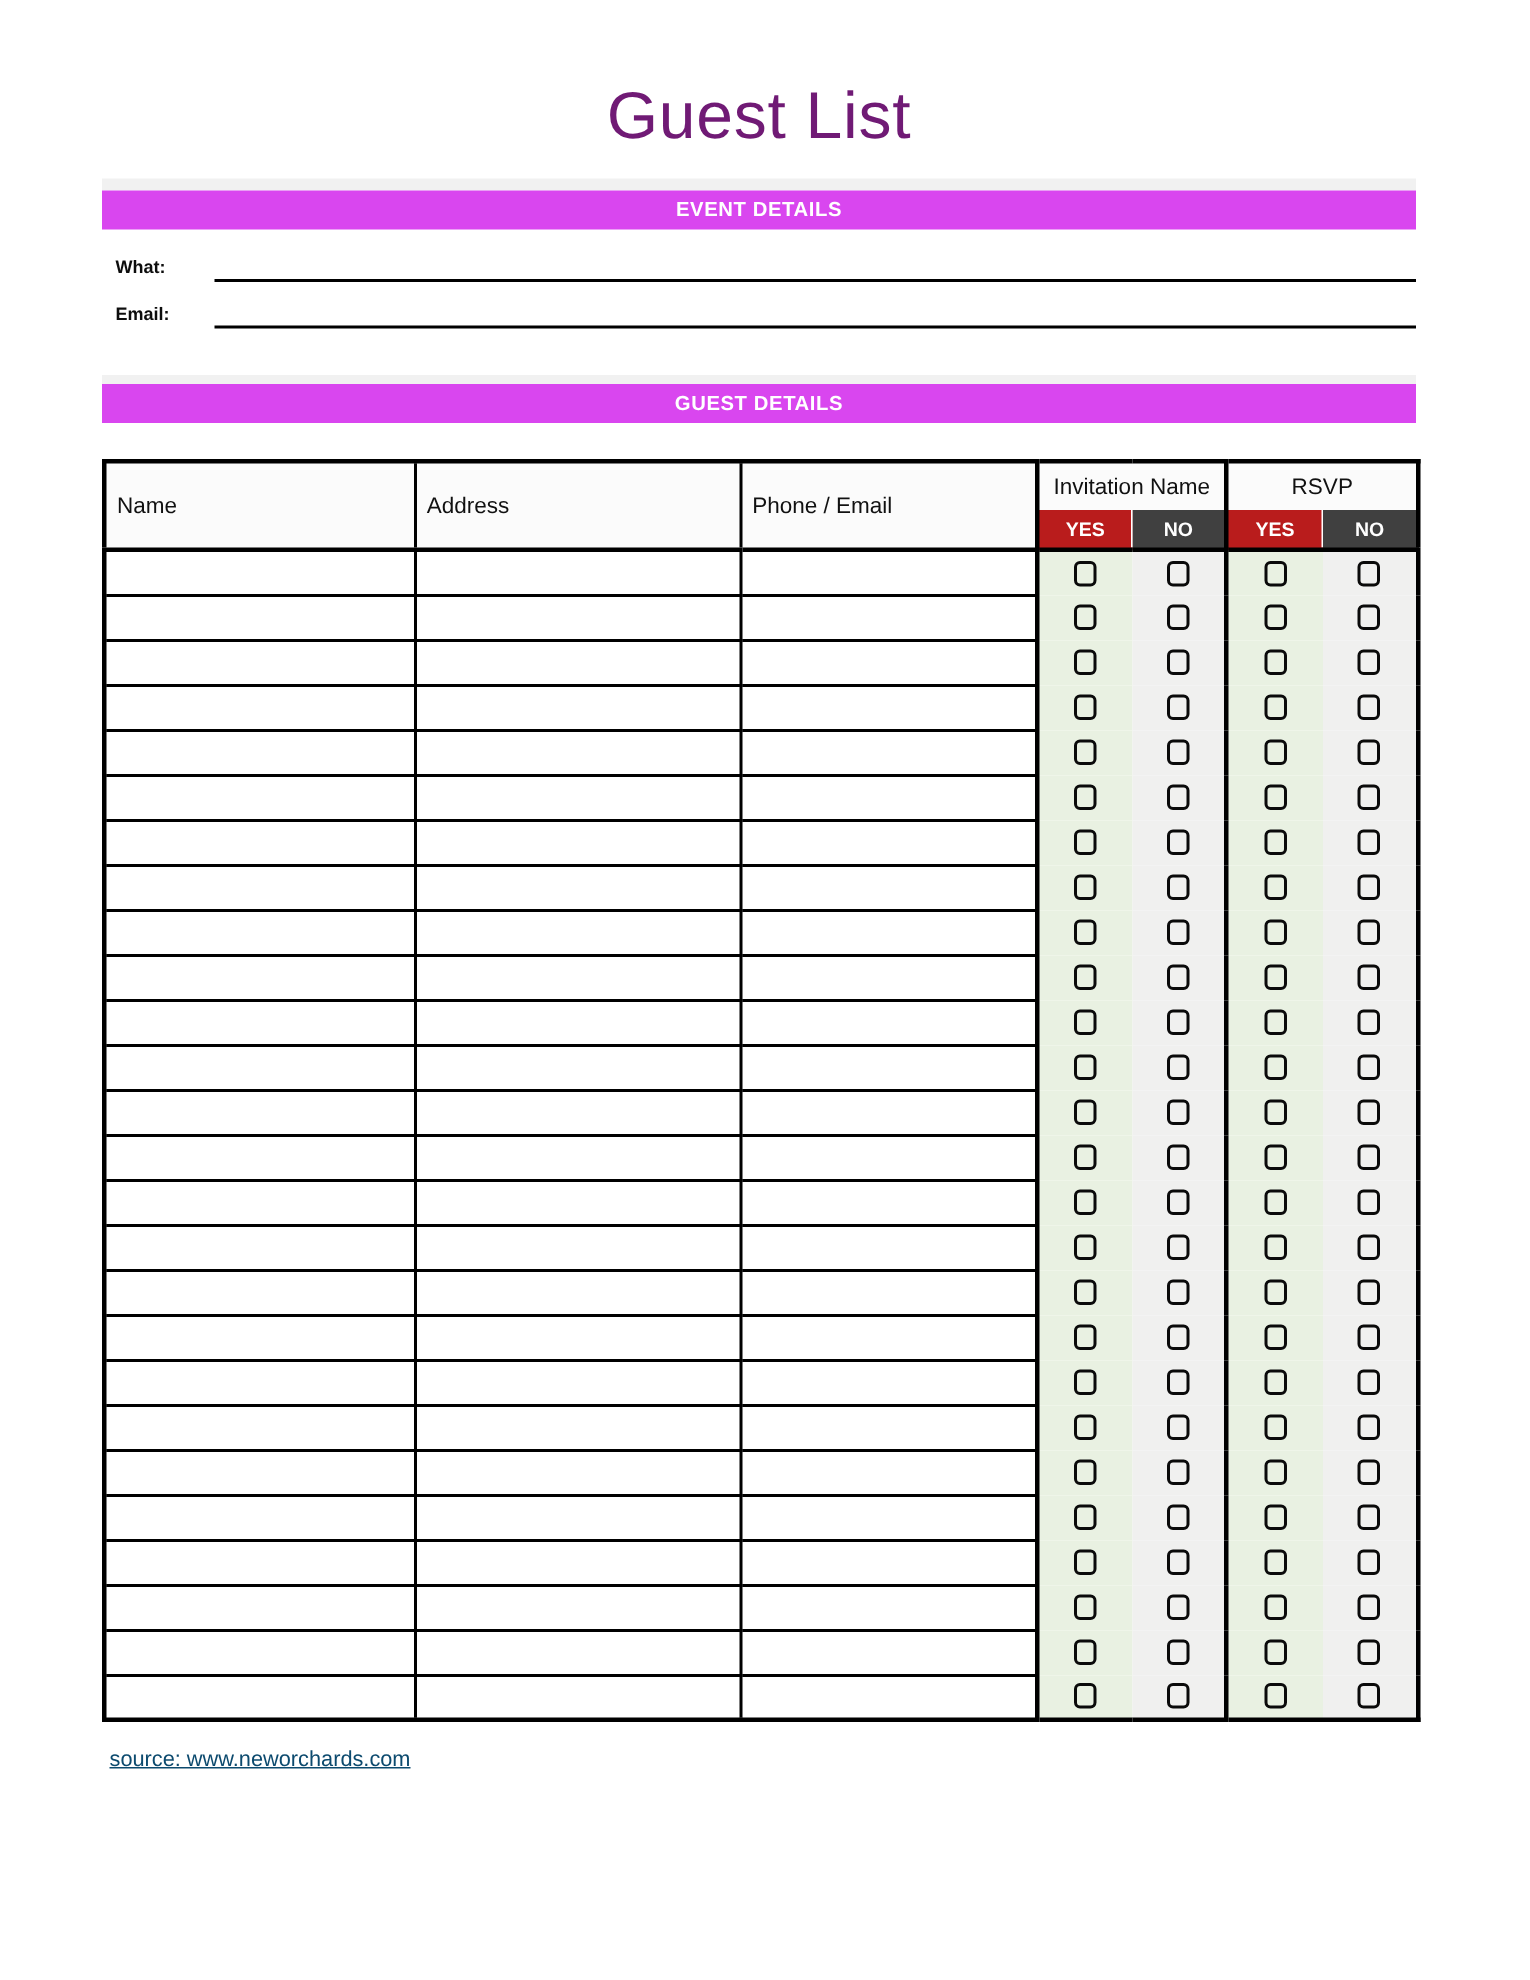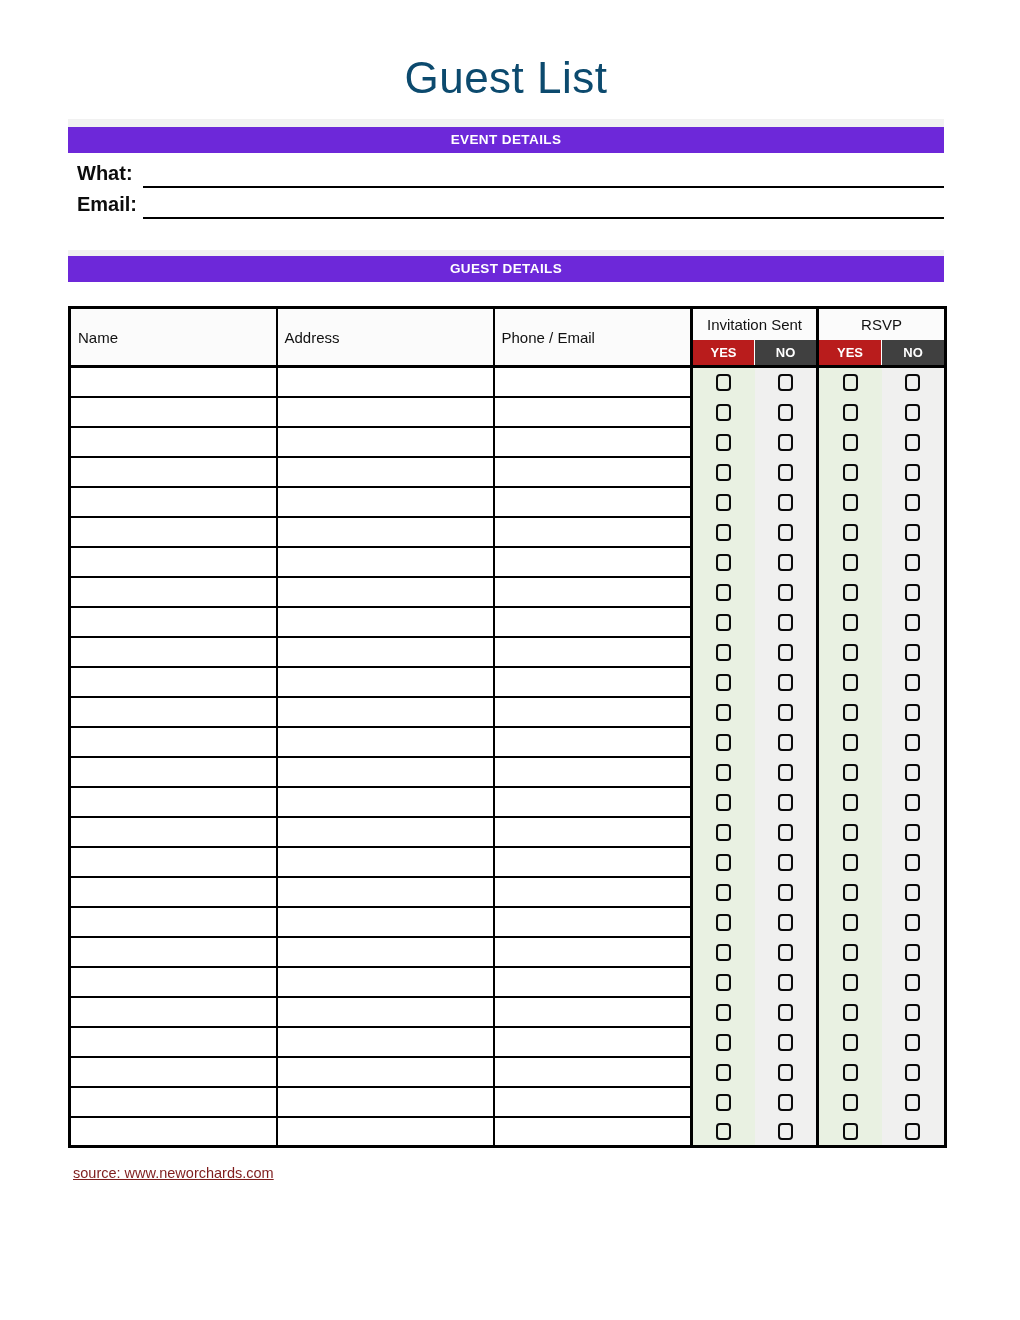--- a/index.html
+++ b/index.html
@@ -5,45 +5,45 @@
   html,body { margin:0; padding:0; background:#ffffff; }
   body { font-family:"Liberation Sans", sans-serif; color:#111; }
   .page { position:relative; width:1020px; height:1320px; background:#fff; overflow:hidden; }
   .content { position:absolute; left:68px; top:0; width:876px; }
 
   h1.title {
     margin:52px 0 0 0;
     text-align:center;
     font-size:44px;
     font-weight:400;
-    color:#0c4a6e;
+    color:#701a75;
     line-height:52px;
     letter-spacing:0.5px;
   }
 
   .pre-strip { height:8px; background:#f1f1f1; }
   .strip-1 { margin-top:15px; }
   .strip-2 { margin-top:31px; height:6px; }
 
   .banner {
     height:26px; line-height:26px;
-    background:#6d28d9;
+    background:#d946ef;
     color:#ffffff;
     font-weight:700;
     font-size:13.5px;
     text-align:center;
     letter-spacing:0.4px;
   }
 
   .fields { margin-top:4px; }
   .field-row { display:flex; align-items:flex-end; height:31px; }
   .field-label {
     width:75px; box-sizing:border-box;
     padding-left:9px; padding-bottom:3px;
-    font-weight:700; font-size:20px; color:#0d0d0d;
+    font-weight:700; font-size:12px; color:#0d0d0d;
   }
   .field-line { flex:1; height:100%; border-bottom:2.5px solid #000; }
 
   table.guest-table {
     width:876px;
     table-layout:fixed;
     border-collapse:collapse;
     border:3px solid #000;
     margin-top:24px;
   }
@@ -76,21 +76,21 @@
     border:2px solid #0a0a0a;
     border-radius:4px;
     background:transparent;
     vertical-align:middle;
   }
 
   .source-link {
     display:inline-block;
     margin:17px 0 0 5px;
     font-size:14.5px;
-    color:#7f1d1d;
+    color:#0c4a6e;
     text-decoration:underline;
     cursor:pointer;
   }
 </style>
 </head>
 <body>
 
 <div class="page">
   <div class="content">
 
@@ -121,21 +121,21 @@
         <col style="width:63px">
         <col style="width:63px">
         <col style="width:64px">
         <col style="width:64px">
       </colgroup>
       <thead>
         <tr>
           <th class="h-text" rowspan="2">Name</th>
           <th class="h-text" rowspan="2">Address</th>
           <th class="h-text h-phone" rowspan="2">Phone / Email</th>
-          <th class="h-group" colspan="2">Invitation Sent</th>
+          <th class="h-group" colspan="2">Invitation Name</th>
           <th class="h-group h-group-last" colspan="2">RSVP</th>
         </tr>
         <tr>
           <th class="sub sub-yes">YES</th>
           <th class="sub sub-no sub-no-inv">NO</th>
           <th class="sub sub-yes">YES</th>
           <th class="sub sub-no">NO</th>
         </tr>
       </thead>
       <tbody>

